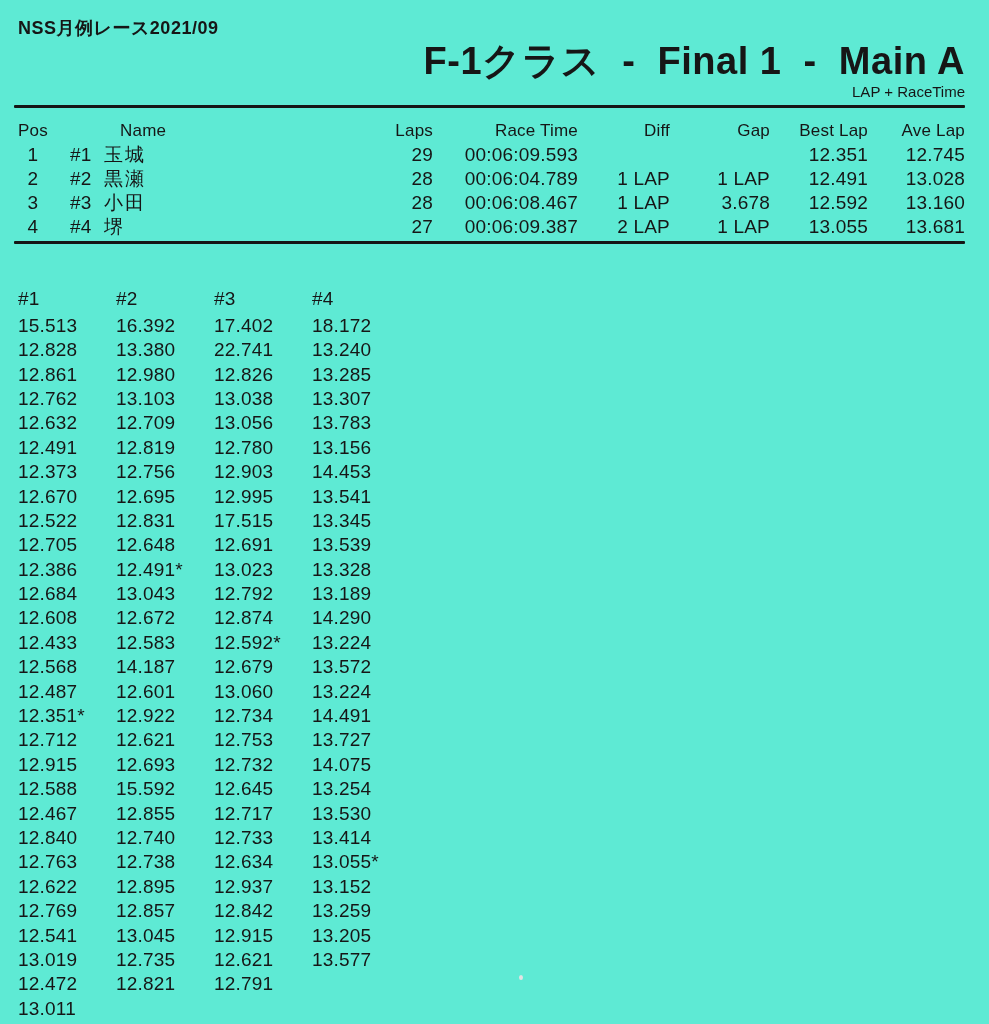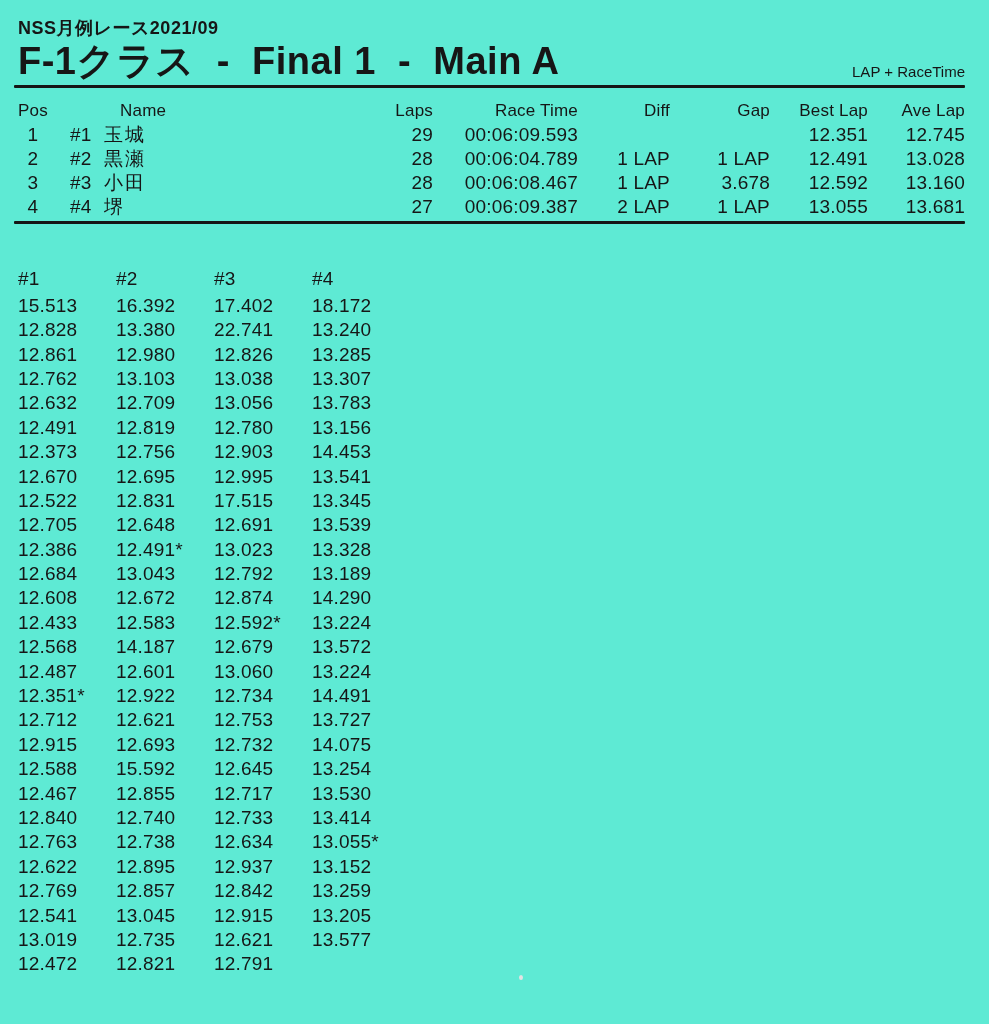--- a/index.html
+++ b/index.html
@@ -12,20 +12,21 @@
     font-family:"Liberation Sans","DejaVu Sans",sans-serif;
     overflow:hidden;
   }
   .hdr { padding:16px 24px 0 18px; }
   .event-title {
     font-size:18px; font-weight:700; letter-spacing:0.5px;
   }
   .title-row {
     display:flex; justify-content:space-between; align-items:flex-end;
     margin-top:1px;
+    flex-direction:column;
   }
   .race-title {
     font-size:38px; font-weight:700; letter-spacing:0.5px;
     white-space:pre; line-height:1.1;
   }
   .timing-label { font-size:15px; font-weight:400; padding-bottom:3px; }
   .rule {
     height:3px; background:#151515; border-radius:1px;
     margin-left:14px; margin-right:24px;
   }
@@ -270,17 +271,23 @@
           <div>12.735</div>
           <div>12.621</div>
           <div>13.577</div>
         </div>
         <div class="l-row">
           <div>12.472</div>
           <div>12.821</div>
           <div>12.791</div>
           <div></div>
         </div>
+        <div class="l-row">
+          <div>13.011</div>
+          <div></div>
+          <div></div>
+          <div></div>
+        </div>
       </div>
   </div>
 
   <div class="scan-speck"></div>
 </div>
 
 </body></html>

